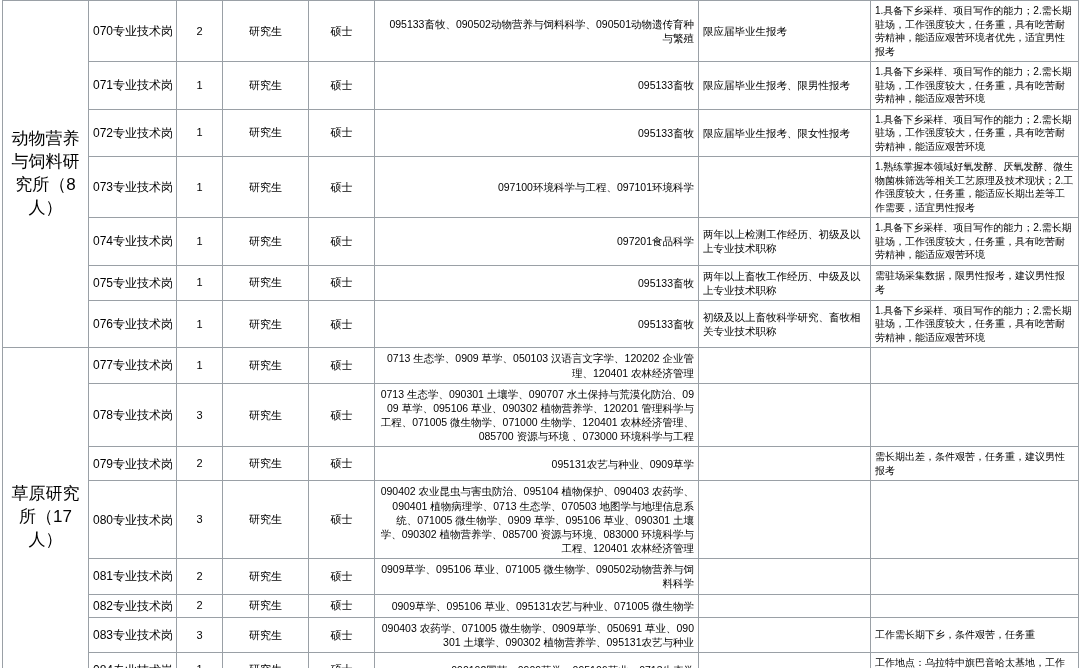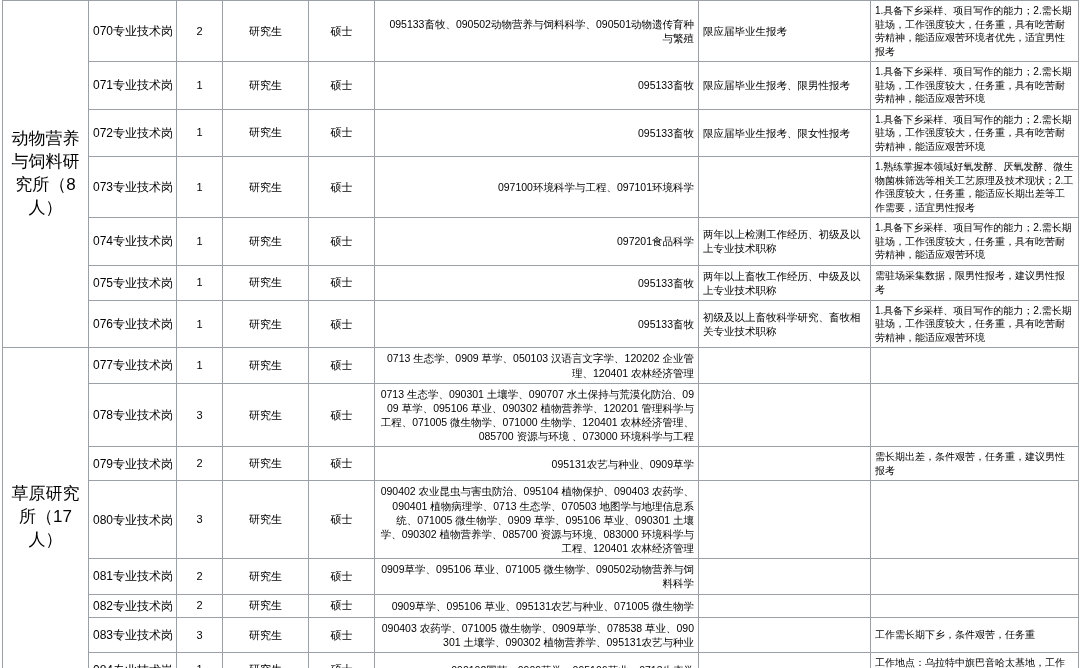--- a/index.html
+++ b/index.html
@@ -218,21 +218,21 @@
         <td class="deg">硕士</td>
         <td class="major">0909草学、095106 草业、095131农艺与种业、071005 微生物学</td>
         <td class="other"></td>
         <td class="remark"></td>
       </tr>
       <tr>
         <td class="post">083专业技术岗</td>
         <td class="num">3</td>
         <td class="edu">研究生</td>
         <td class="deg">硕士</td>
-        <td class="major">090403 农药学、071005 微生物学、0909草学、078538 草业、090301 土壤学、090302 植物营养学、095131农艺与种业</td>
+        <td class="major">090403 农药学、071005 微生物学、0909草学、050691 草业、090301 土壤学、090302 植物营养学、095131农艺与种业</td>
         <td class="other"></td>
         <td class="remark">工作需长期下乡，条件艰苦，任务重</td>
       </tr>
       <tr>
         <td class="post">084专业技术岗</td>
         <td class="num">1</td>
         <td class="edu">研究生</td>
         <td class="deg">硕士</td>
         <td class="major">090102园艺、0909草学、095106草业、0713生态学</td>
         <td class="other"></td>

